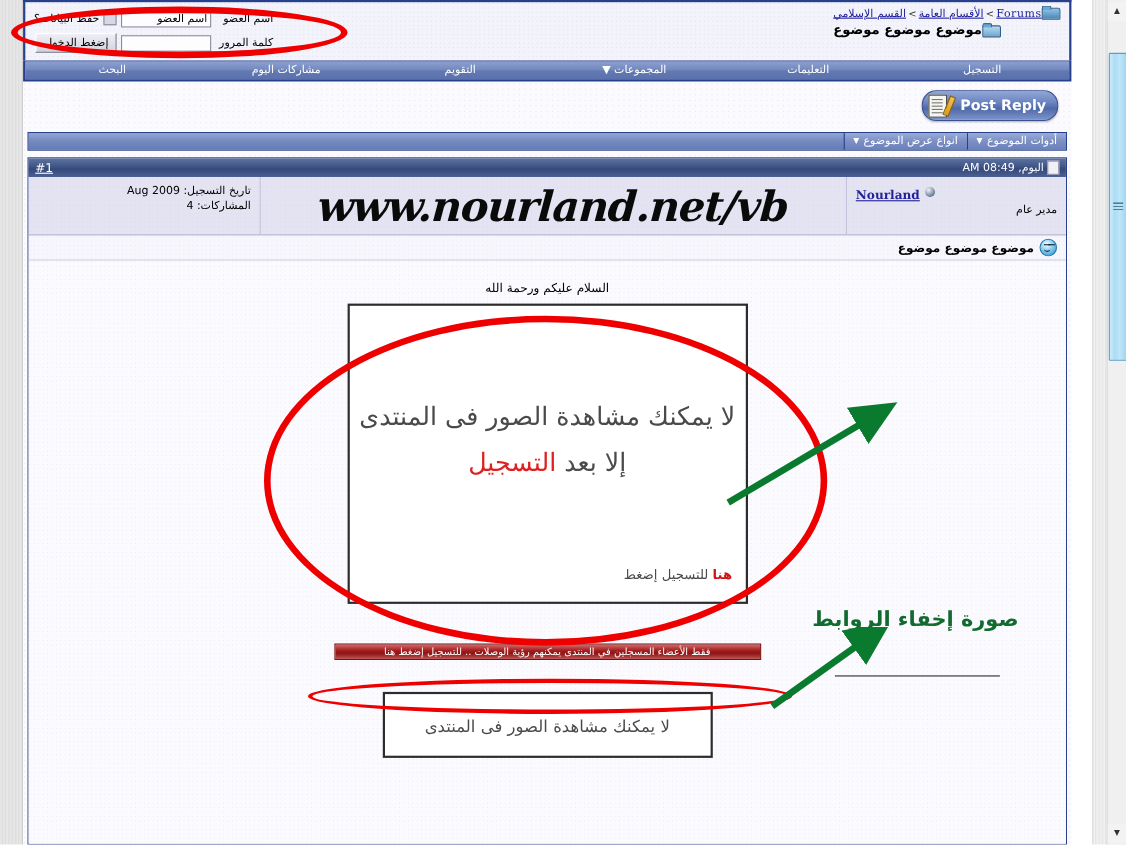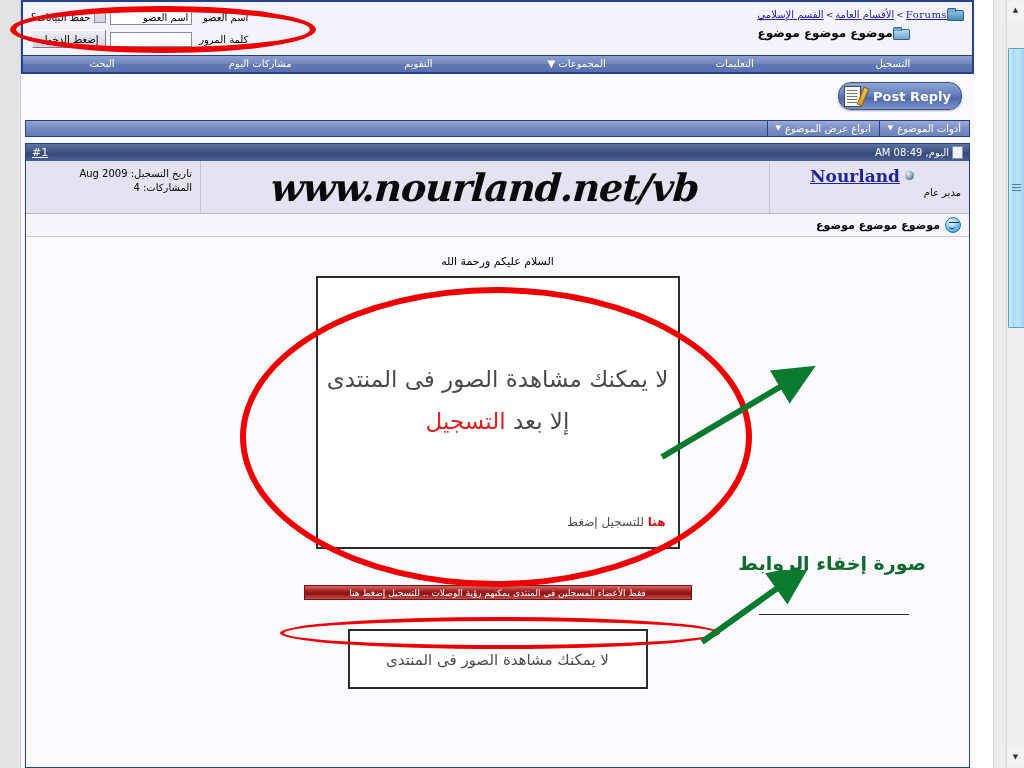--- a/index.html
+++ b/index.html
@@ -84,21 +84,21 @@
   }
 
   
   .breadcrumb-box {
     position: absolute; right: 6px; top: 3px;
     text-align: left;
     direction: rtl;
     font-size: 10px;
     color: #22229c;
   }
-  .bc-line1 { white-space: nowrap; line-height: 20px; text-align: center; }
+  .bc-line1 { white-space: nowrap; line-height: 12px; text-align: center; }
   .bc-line1 a {
     color: #22229c; text-decoration: underline;
     font-size: 10px;
   }
   .bc-forums {
     font-family: "DejaVu Serif", "Liberation Serif", serif;
     font-size: 13px;
     letter-spacing: 0.5px;
   }
   .bc-sep { color: #333; padding: 0 2px; font-size: 9px; }
@@ -324,28 +324,27 @@
     border-bottom: 1px solid #b6b6d2;
   }
   .user-col {
     width: 200px;
     padding: 5px 8px 0 8px;
     text-align: left;
     box-sizing: border-box;
     border-left: 1px solid #c3c3da;
   }
   .username {
-    font-size: 17px;
+    font-size: 11px;
     color: #22229c;
     text-decoration: underline;
     font-weight: bold;
     font-family: "DejaVu Serif", "Liberation Serif", serif;
     cursor: pointer;
     display: inline-block;
-    margin-left: 32px;
   }
   .user-online-dot {
     display: inline-block; width: 9px; height: 9px;
     border-radius: 50%;
     background: radial-gradient(circle at 35% 30%, #f2f2f2, #7a8fa8 60%, #33485f);
     margin-left: 5px;
     vertical-align: 2px;
   }
   .usertitle { font-size: 10px; color: #000; margin-top: 1px; text-align: right; }
 
@@ -361,21 +360,21 @@
     font-style: italic;
     font-weight: bold;
     font-size: 38px;
     color: #0a0a0a;
     white-space: nowrap;
     direction: ltr;
     letter-spacing: -1px;
     transform: skewX(-4deg);
   }
   .stats-col {
-    width: 175px;
+    width: 211px;
     padding: 6px 8px 0 6px;
     box-sizing: border-box;
     text-align: right;
     font-size: 10px;
     color: #000;
     border-right: 1px solid #c3c3da;
     direction: rtl;
   }
   .stats-col div { line-height: 14px; white-space: nowrap; }
   .stat-val { direction: ltr; display: inline-block; }

